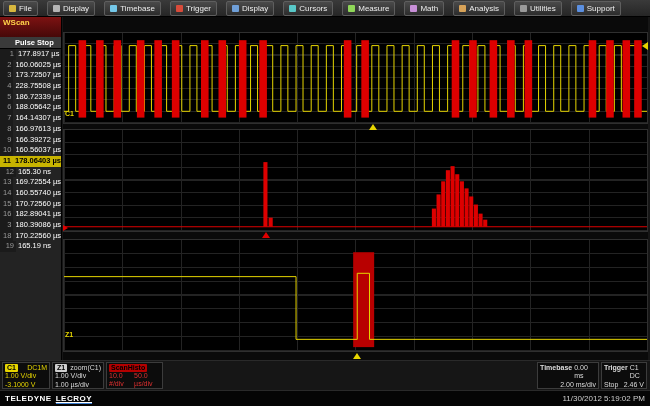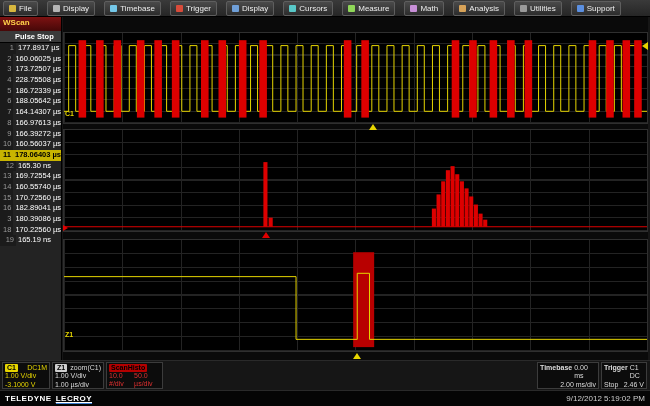--- a/index.html
+++ b/index.html
@@ -21,21 +21,21 @@
     border:1px solid #5e5e5e;border-radius:2px;
     font-size:8px;color:#eee;white-space:nowrap;cursor:default;
   }
   .menu-icon{width:7px;height:7px;border-radius:1px;flex:0 0 auto;}
   
   .sidebar{
     position:absolute;top:17px;left:0;width:62px;bottom:46px;
     background:#232323;border-right:1px solid #000;box-sizing:border-box;
   }
   .ws-tab{
-    height:14px;line-height:12px;padding-left:3px;
+    height:20px;line-height:12px;padding-left:3px;
     background:linear-gradient(#7d1212,#460808);
     color:#ffd24a;font-size:8px;font-weight:bold;
   }
   .col-head{
     height:11px;line-height:11px;padding-left:15px;
     background:#3a3a3a;border-bottom:1px solid #000;
     color:#fff;font-size:7.5px;font-weight:bold;
   }
   .pw-list{overflow:hidden;}
   .row{display:flex;height:10.7px;line-height:10.7px;font-size:7.5px;}
@@ -359,16 +359,16 @@
       </div>
     </div>
 
   </div>
 
   <div class="statusbar">
     <div class="brand">
       <span class="b1">TELEDYNE</span>
       <span class="b2">LECROY</span>
     </div>
-    <div class="datetime">9/12/2012 5:19:02 PM</div>
+    <div class="datetime">11/30/2012 5:19:02 PM</div>
   </div>
 
 </div>
 
 </body></html>

